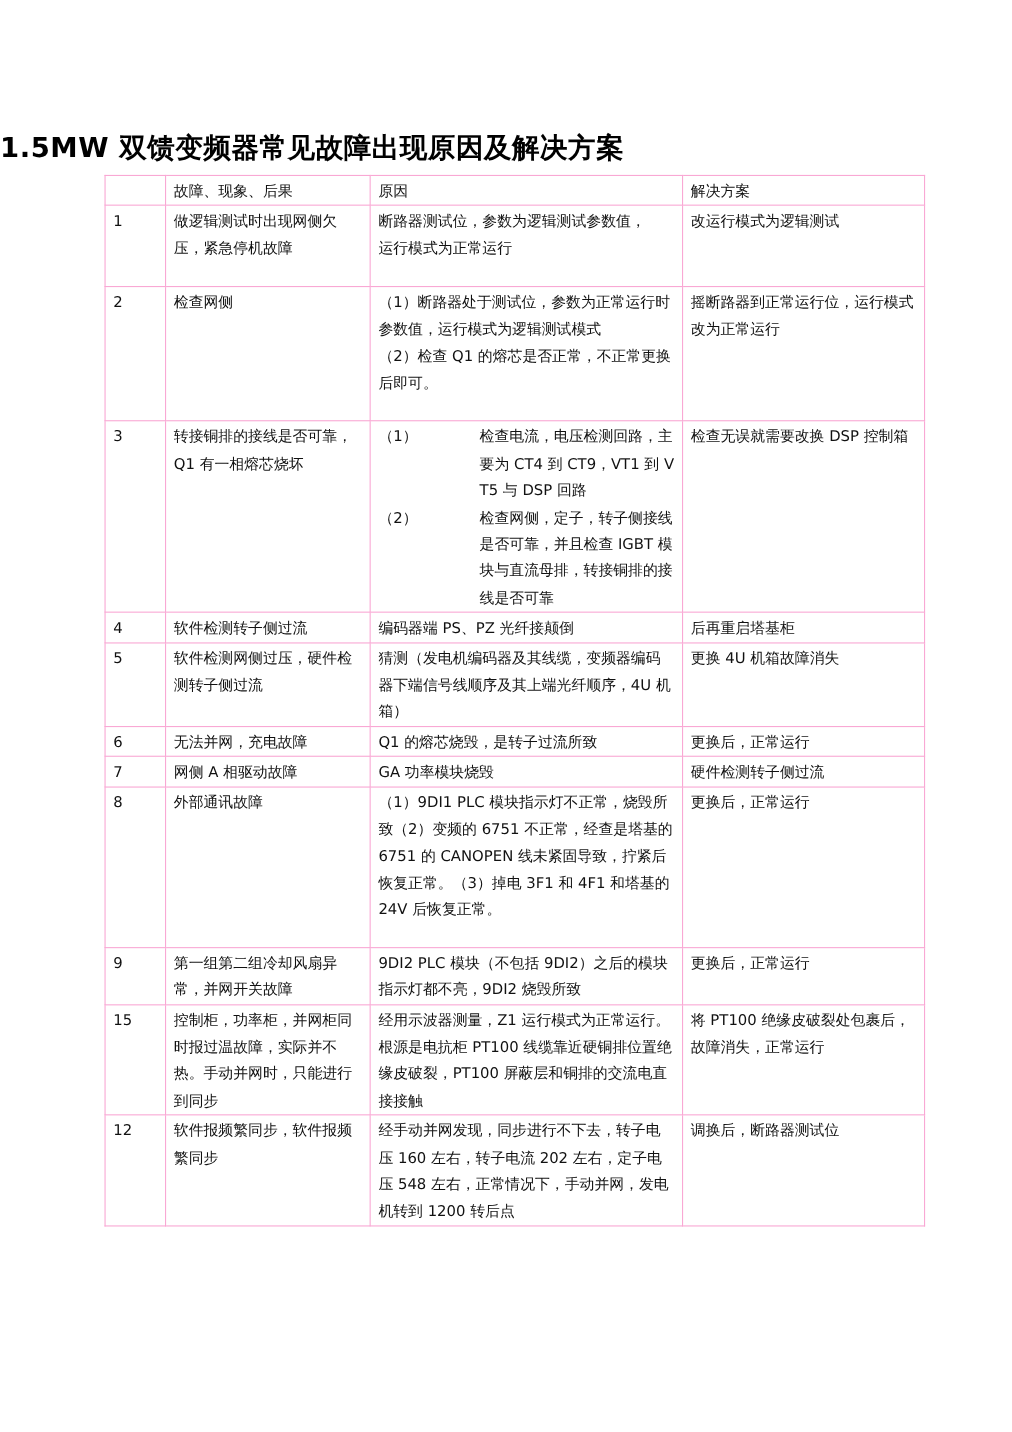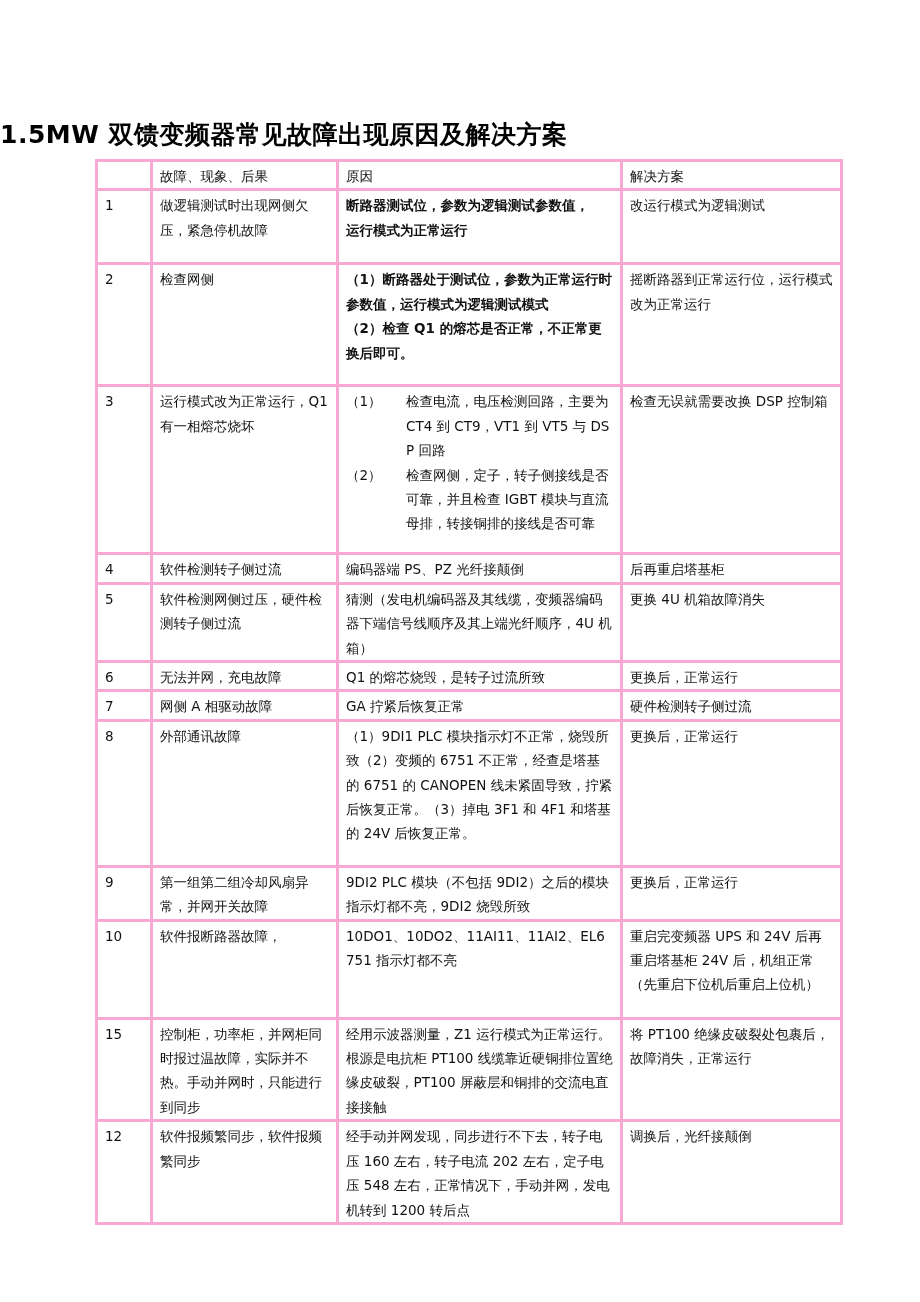--- a/index.html
+++ b/index.html
@@ -2,27 +2,27 @@
 <html><head>
 <meta charset="utf-8">
 <style>
   html, body { margin: 0; padding: 0; background: #ffffff; }
   body { width: 920px; height: 1302px; position: relative; overflow: hidden;
          font-family: "DejaVu Sans", "Liberation Sans", sans-serif; color: #111; }
   .title { position: absolute; left: 0; top: 118px; width: 920px; 
            font-size: 25px; font-weight: bold; letter-spacing: 0.5px; color: #000; }
   table.faults { position: absolute; left: 95px; top: 159px; width: 745px;
                  border-collapse: collapse; table-layout: fixed; }
-  table.faults td { border: 3px solid #f9a8d4; vertical-align: top; padding: 2px 7px 0 7px;
+  table.faults td { border: 1px solid #f9a8d4; vertical-align: top; padding: 2px 7px 0 7px;
                     font-size: 13.5px; line-height: 24.4px; word-break: break-all; }
   col.c0 { width: 55px; } col.c1 { width: 186px; } col.c2 { width: 284px; } col.c3 { width: 220px; }
   .item { display: flex; }
   .item .num { flex: 0 0 60px; }
-  .item .txt { flex: 1; }
-  .cause-line { display: block; font-weight: bold; }
+  .item .txt { flex: 1; margin-left: 32px; }
+  .cause-line { display: block; }
 </style>
 </head>
 <body>
 
 <div class="title">1.5MW 双馈变频器常见故障出现原因及解决方案</div>
 
 <table class="faults">
   <colgroup>
       <col class="c0">
       <col class="c1">
@@ -52,21 +52,21 @@
     <td>检查网侧</td>
     <td>
       <span class="cause-line">（1）断路器处于测试位，参数为正常运行时参数值，运行模式为逻辑测试模式</span>
       <span class="cause-line">（2）检查 Q1 的熔芯是否正常，不正常更换后即可。</span>
     </td>
     <td>摇断路器到正常运行位，运行模式改为正常运行</td>
   </tr>
 
   <tr style="height:168px">
     <td>3</td>
-    <td>运行模式改为正常运行，Q1 有一相熔芯烧坏</td>
+    <td>转接铜排的接线是否可靠，Q1 有一相熔芯烧坏</td>
     <td>
       <div class="item">
         <span class="num">（1）</span>
         <span class="txt">检查电流，电压检测回路，主要为 CT4 到 CT9，VT1 到 VT5 与 DSP 回路</span>
       </div>
       <div class="item">
         <span class="num">（2）</span>
         <span class="txt">检查网侧，定子，转子侧接线是否可靠，并且检查 IGBT 模块与直流母排，转接铜排的接线是否可靠</span>
       </div>
     </td>
@@ -90,52 +90,46 @@
   <tr style="height:25px">
     <td>6</td>
     <td>无法并网，充电故障</td>
     <td>Q1 的熔芯烧毁，是转子过流所致</td>
     <td>更换后，正常运行</td>
   </tr>
 
   <tr style="height:25px">
     <td>7</td>
     <td>网侧 A 相驱动故障</td>
-    <td>GA 拧紧后恢复正常</td>
+    <td>GA 功率模块烧毁</td>
     <td>硬件检测转子侧过流</td>
   </tr>
 
   <tr style="height:146px">
     <td>8</td>
     <td>外部通讯故障</td>
     <td>（1）9DI1 PLC 模块指示灯不正常，烧毁所致（2）变频的 6751 不正常，经查是塔基的 6751 的 CANOPEN 线未紧固导致，拧紧后恢复正常。（3）掉电 3F1 和 4F1 和塔基的 24V 后恢复正常。</td>
     <td>更换后，正常运行</td>
   </tr>
 
   <tr style="height:48px">
     <td>9</td>
     <td>第一组第二组冷却风扇异常，并网开关故障</td>
     <td>9DI2  PLC 模块（不包括 9DI2）之后的模块指示灯都不亮，9DI2 烧毁所致</td>
     <td>更换后，正常运行</td>
   </tr>
 
-  <tr style="height:98px">
-    <td>10</td>
-    <td>软件报断路器故障，</td>
-    <td>10DO1、10DO2、11AI11、11AI2、EL6751 指示灯都不亮</td>
-    <td>重启完变频器 UPS 和 24V 后再重启塔基柜 24V 后，机组正常（先重启下位机后重启上位机）</td>
-  </tr>
 
   <tr style="height:97px">
     <td>15</td>
     <td>控制柜，功率柜，并网柜同时报过温故障，实际并不热。手动并网时，只能进行到同步</td>
     <td>经用示波器测量，Z1 运行模式为正常运行。根源是电抗柜 PT100 线缆靠近硬铜排位置绝缘皮破裂，PT100 屏蔽层和铜排的交流电直接接触</td>
     <td>将 PT100 绝缘皮破裂处包裹后，故障消失，正常运行</td>
   </tr>
 
   <tr style="height:98px">
     <td>12</td>
     <td>软件报频繁同步，软件报频繁同步</td>
     <td>经手动并网发现，同步进行不下去，转子电压 160 左右，转子电流 202 左右，定子电压 548 左右，正常情况下，手动并网，发电机转到 1200 转后点</td>
-    <td>调换后，光纤接颠倒</td>
+    <td>调换后，断路器测试位</td>
   </tr>
 </tbody>
   </table>
 
 </body></html>

